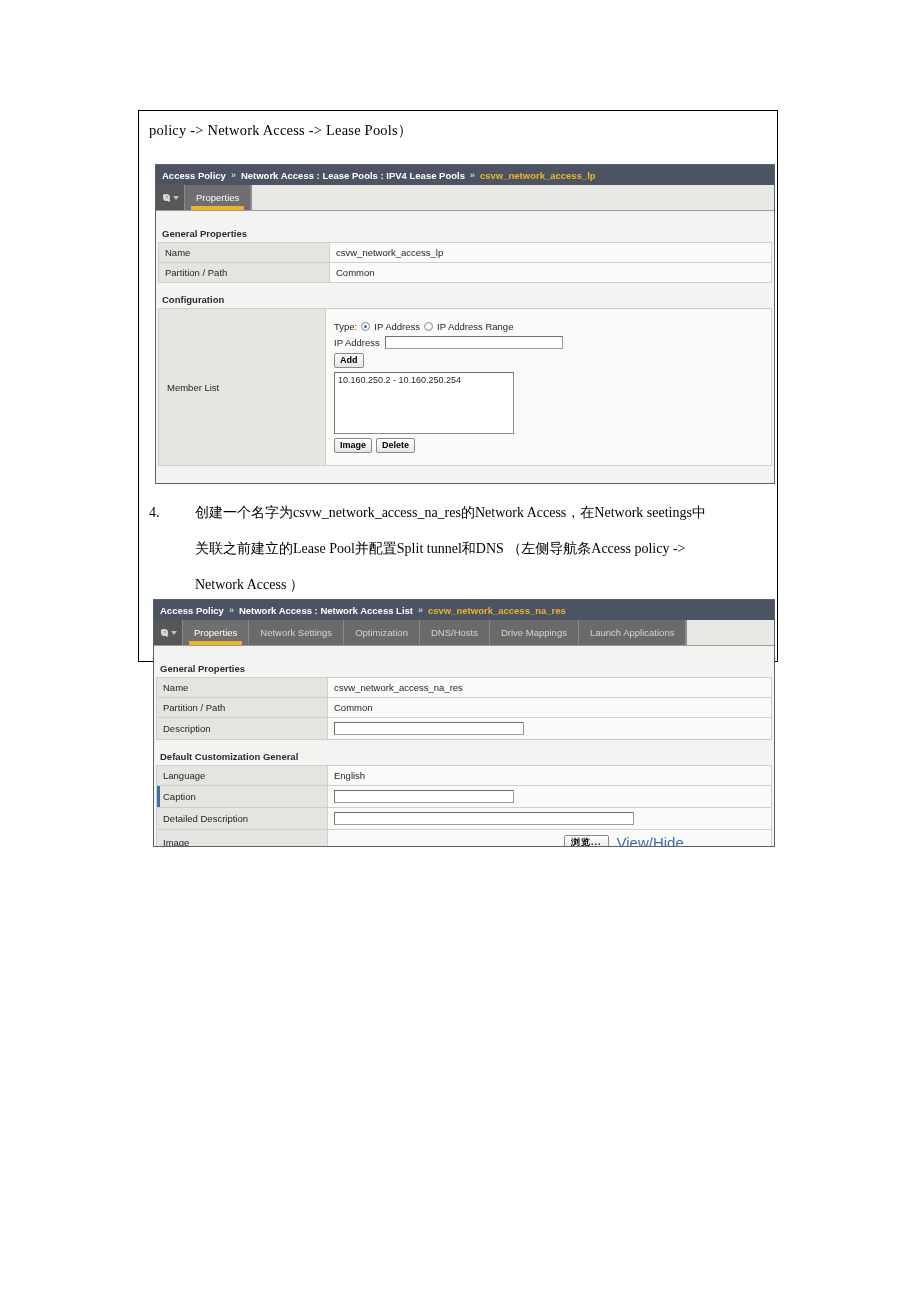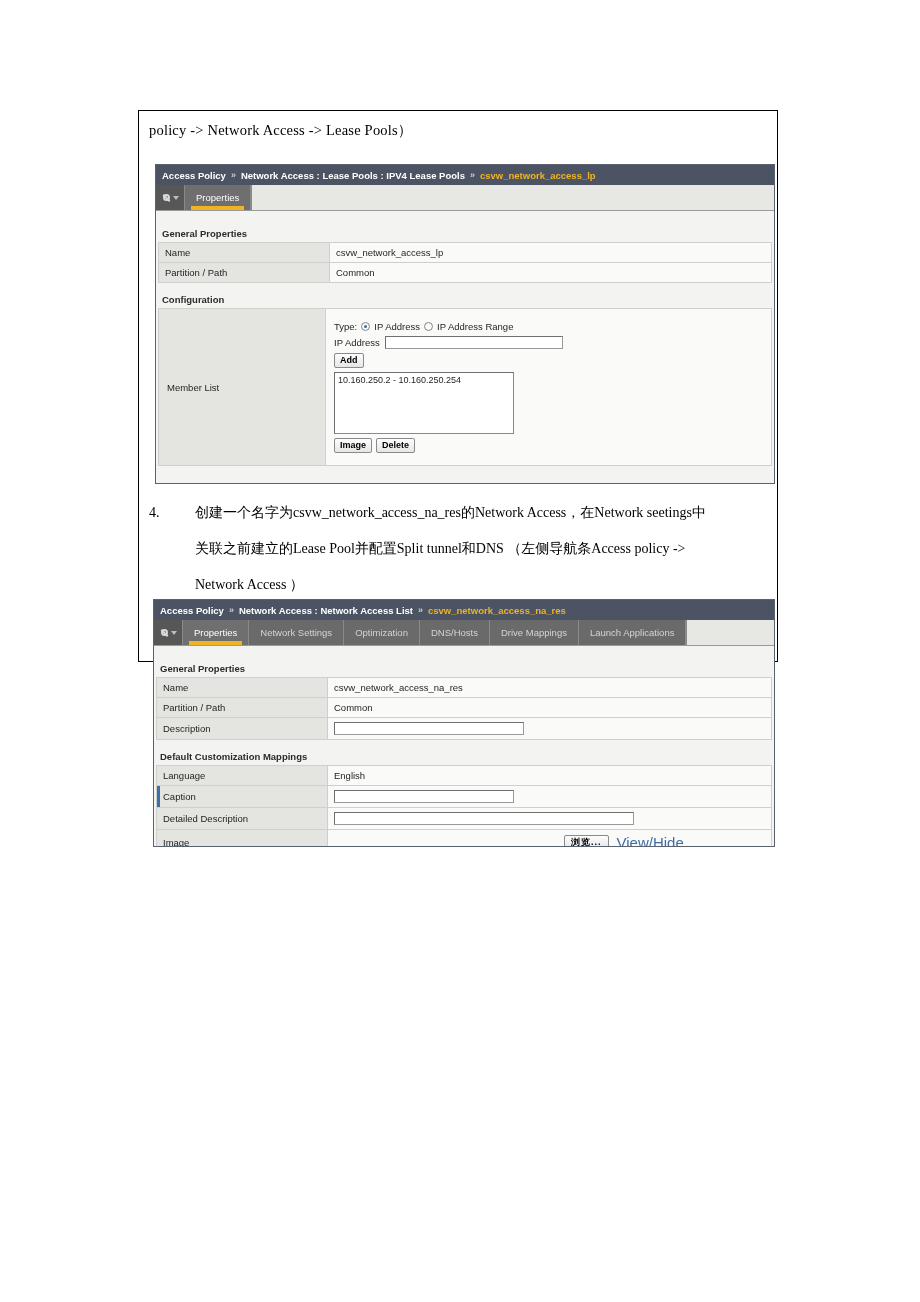--- a/index.html
+++ b/index.html
@@ -500,21 +500,21 @@
           <td class="label-cell">Description</td>
           <td class="value-cell">
             <input class="txt txt-desc" type="text" value="" style="">
           </td>
         </tr>
       </tbody>
         </table>
 
       <div class="spacer-6"></div>
 
-      <div class="section-head">Default Customization Mappings</div>
+      <div class="section-head">Default Customization General</div>
 
       <table class="form-table">
         <tbody>
             <tr>
           <td class="label-cell">Language</td>
           <td class="value-cell">English</td>
         </tr>
         <tr>
           <td class="label-cell marked">Caption</td>
           <td class="value-cell">

